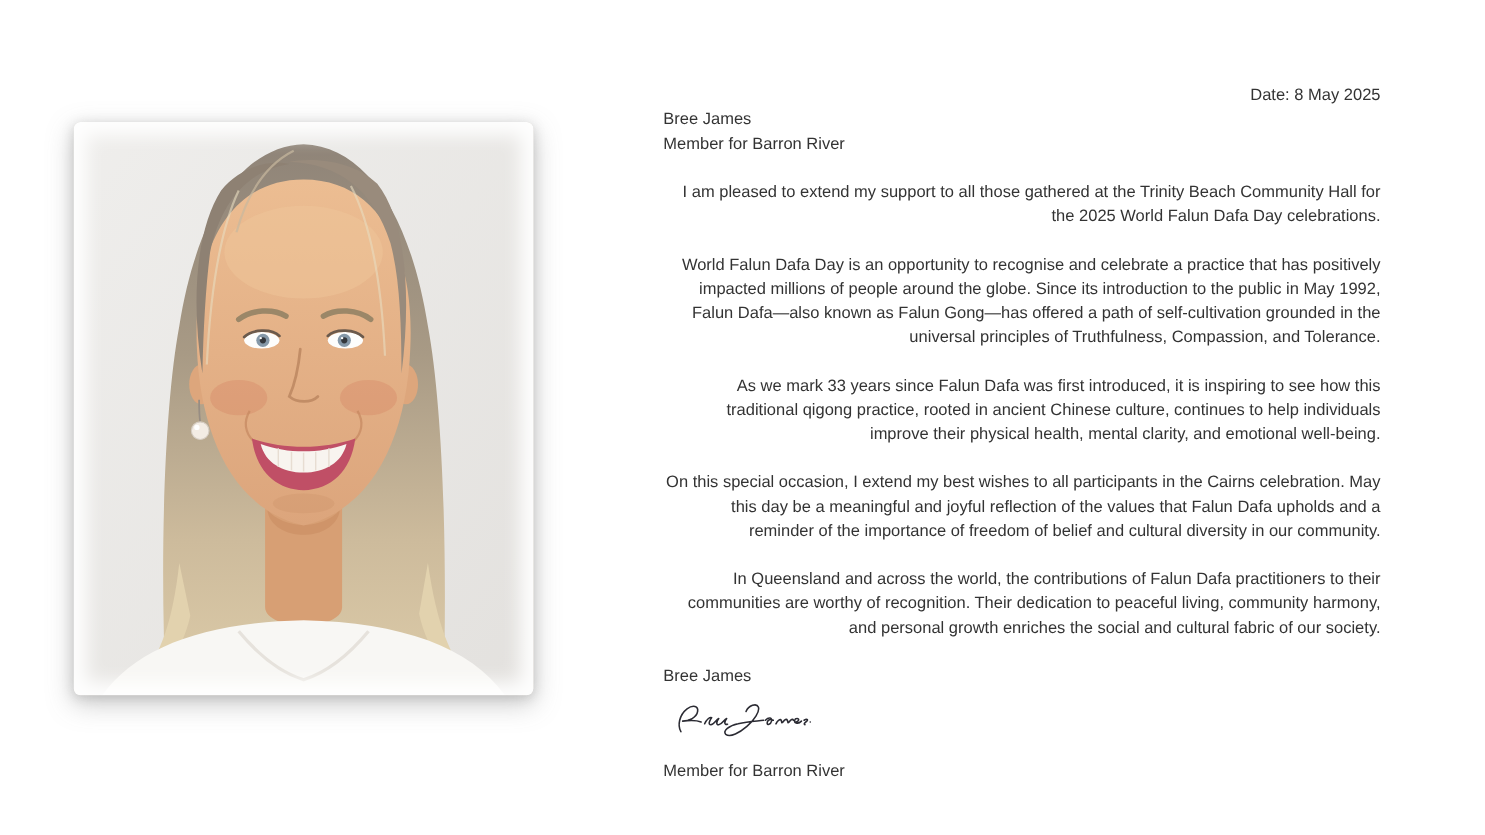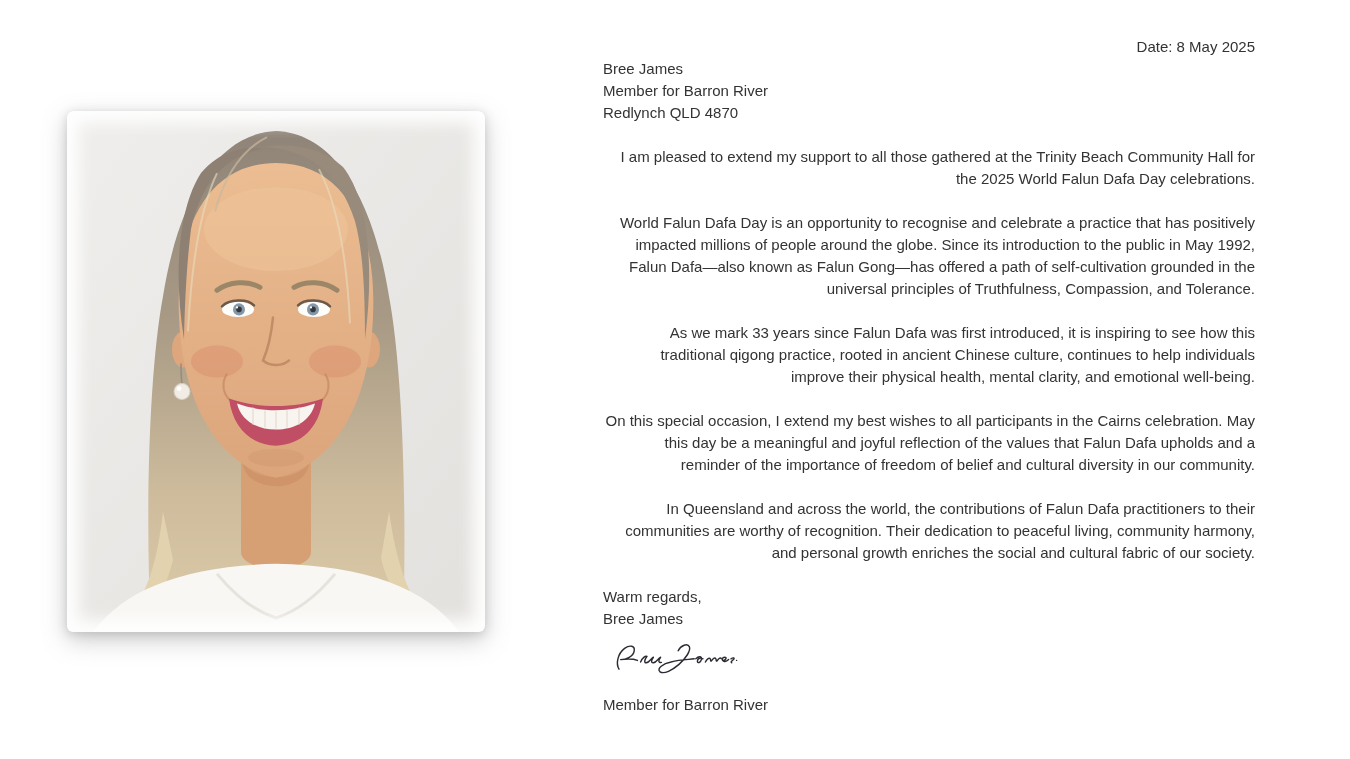--- a/index.html
+++ b/index.html
@@ -36,21 +36,21 @@
 
   
   .letter {
     position: absolute;
     left: 603px;
     top: 36px;
     width: 652px;
     font-size: 15px;
     line-height: 22px;
   }
-  .date-line { text-align: right; }
+  .date-line { text-align: right; margin-top: 40px; }
   .address div { white-space: nowrap; }
   .letter p { margin: 22px 0 0 0; text-align: right; }
   .closing { margin-top: 22px; }
   .signature-block { margin: 6px 0 0 8px; height: 48px; }
   .signature-block svg { display: block; }
   .role-line { margin-top: 10px; }
 </style>
 </head>
 <body>
 
@@ -132,31 +132,29 @@
   <div class="photo-feather"></div>
 </div>
 
 <div class="letter">
 
   <div class="date-line">Date: 8 May 2025</div>
 
   <div class="address">
     <div>Bree James</div>
     <div>Member for Barron River</div>
-    <div>Redlynch QLD 4870</div>
   </div>
 
   <p>I am pleased to extend my support to all those gathered at the Trinity Beach Community Hall for the 2025 World Falun Dafa Day celebrations.</p>
   <p>World Falun Dafa Day is an opportunity to recognise and celebrate a practice that has positively impacted millions of people around the globe. Since its introduction to the public in May 1992, Falun Dafa—also known as Falun Gong—has offered a path of self-cultivation grounded in the universal principles of Truthfulness, Compassion, and Tolerance.</p>
   <p>As we mark 33 years since Falun Dafa was first introduced, it is inspiring to see how this traditional qigong practice, rooted in ancient Chinese culture, continues to help individuals improve their physical health, mental clarity, and emotional well-being.</p>
   <p>On this special occasion, I extend my best wishes to all participants in the Cairns celebration. May this day be a meaningful and joyful reflection of the values that Falun Dafa upholds and a reminder of the importance of freedom of belief and cultural diversity in our community.</p>
   <p>In Queensland and across the world, the contributions of Falun Dafa practitioners to their communities are worthy of recognition. Their dedication to peaceful living, community harmony, and personal growth enriches the social and cultural fabric of our society.</p>
 
   <div class="closing">
-    <div>Warm regards,</div>
     <div>Bree James</div>
   </div>
 
   <div class="signature-block">
     <svg width="128" height="44" viewBox="0 0 160 52" aria-hidden="true">
       <g fill="none" stroke="#2b2b33" stroke-width="1.8" stroke-linecap="round" stroke-linejoin="round">
 
         <path d="M10,40 C6,33 8,21 17,14 C24,9 30,11 29,17 C28,24 19,28 12,28 C20,27 28,27 33,29"></path>
         <path d="M37,31 C39,26 43,23 45,24 C42,28 41,32 44,32 C48,32 50,26 53,25 C50,29 50,32.5 53,32 C57,31.5 59,26 62,25 C59,29 59,32.5 63,31.5"></path>
 

